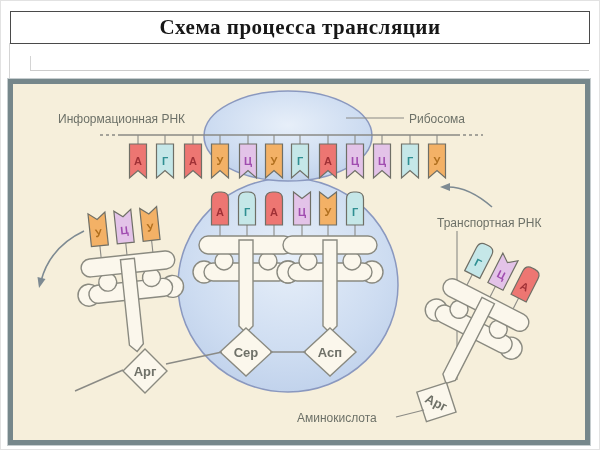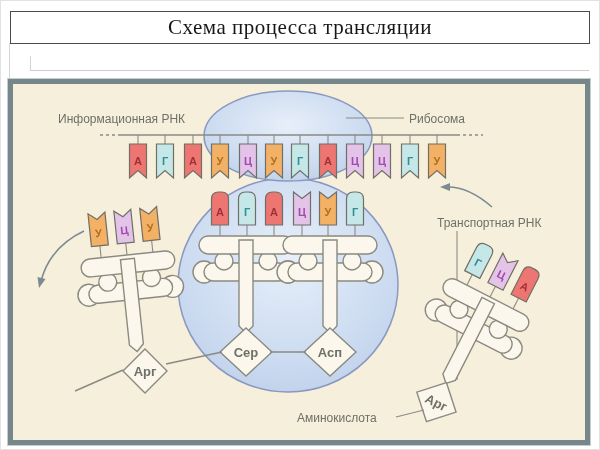--- a/index.html
+++ b/index.html
@@ -1,21 +1,21 @@
 <!DOCTYPE html>
 <html><head>
 <meta charset="utf-8">
 <style>
   html,body{margin:0;padding:0;}
   body{width:600px;height:450px;background:#ffffff;position:relative;overflow:hidden;
        font-family:"Liberation Sans",sans-serif;}
   .page-frame{position:absolute;left:0;top:0;width:598px;height:448px;border:1px solid #e2e2e2;}
   .title-box{position:absolute;left:10px;top:11px;width:578px;height:31px;
              background:#ffffff;border:1px solid #4a4a4a;display:flex;align-items:center;justify-content:center;}
-  .title-box h1{margin:0;font-family:"Liberation Serif",serif;font-weight:400;font-size:21px;color:#171717;letter-spacing:.5px;}
+  .title-box h1{margin:0;font-family:"Liberation Serif",serif;font-weight:700;font-size:21px;color:#171717;letter-spacing:.5px;}
   .ph-line-h{position:absolute;left:30px;top:70px;width:559px;height:0;border-top:1px solid #cccccc;}
   .ph-line-v1{position:absolute;left:9px;top:43px;width:0;height:36px;border-left:1px solid #d4d4d4;}
   .ph-line-v2{position:absolute;left:30px;top:56px;width:0;height:14px;border-left:1px solid #d4d4d4;}
   .diagram-panel{position:absolute;left:8px;top:79px;width:582px;height:366px;box-sizing:border-box;
                  background:#f6efdb;border:5px solid #76878b;outline:1px solid #c6cdcf;}
   svg text{font-family:"Liberation Sans",sans-serif;}
   .lbl{font-size:12px;fill:#6d7168;}
   .aa-txt{font-size:13px;fill:#6f7168;font-weight:700;}
   .ln{stroke:#8a8a85;stroke-width:1.4;fill:none;}
   .thin{stroke:#8a8a85;stroke-width:1.1;fill:none;}

